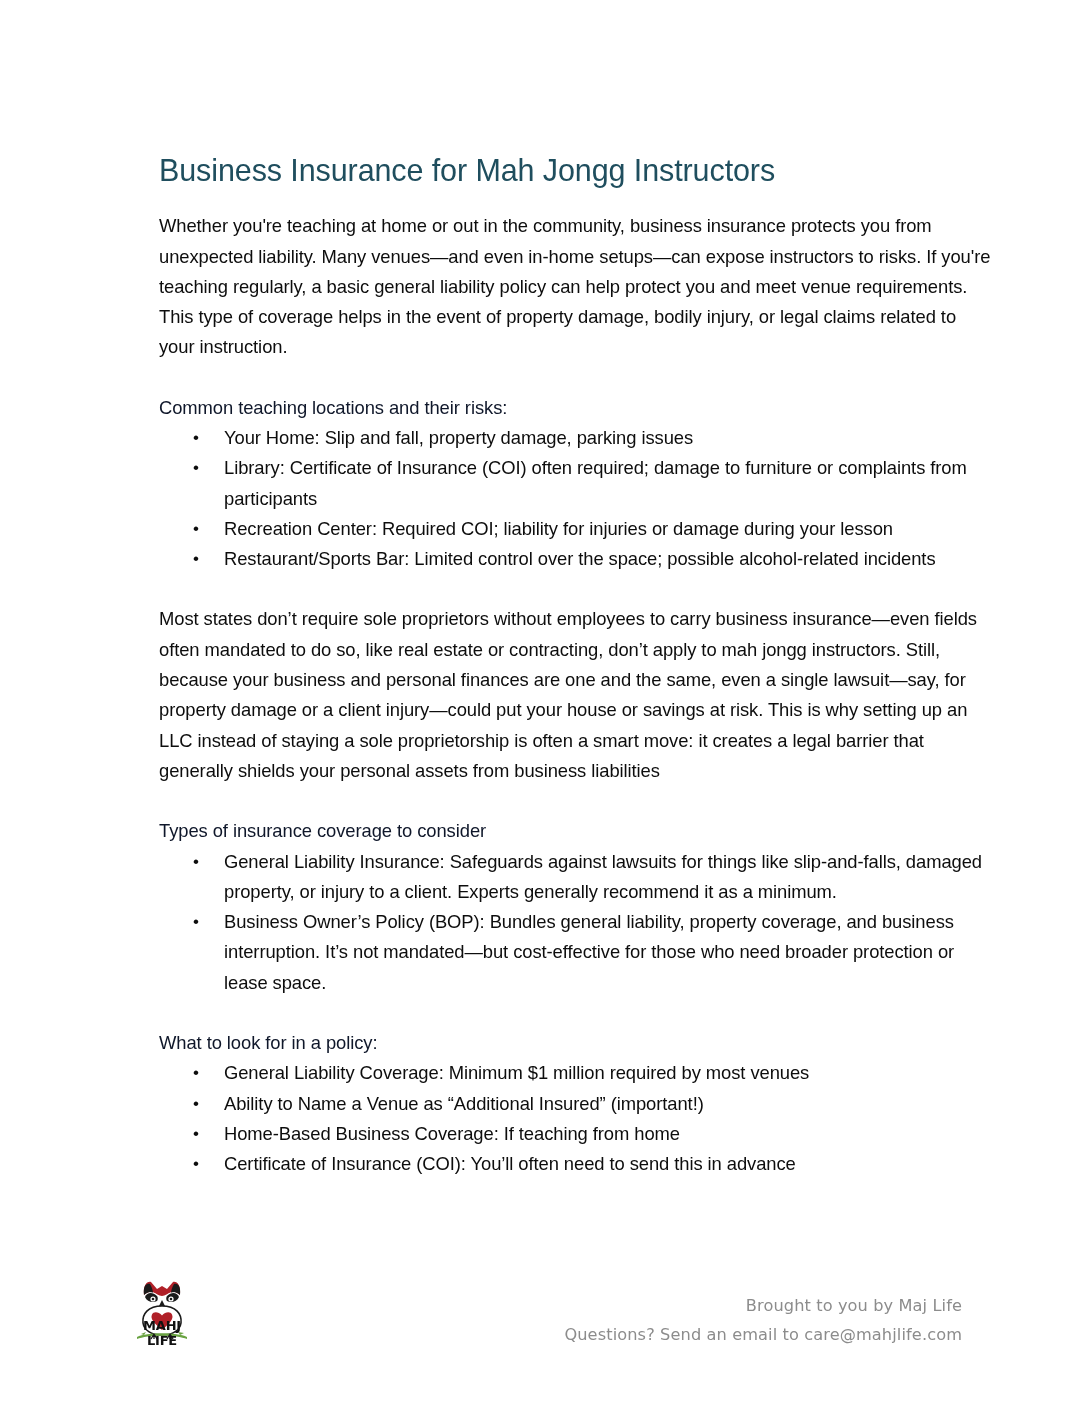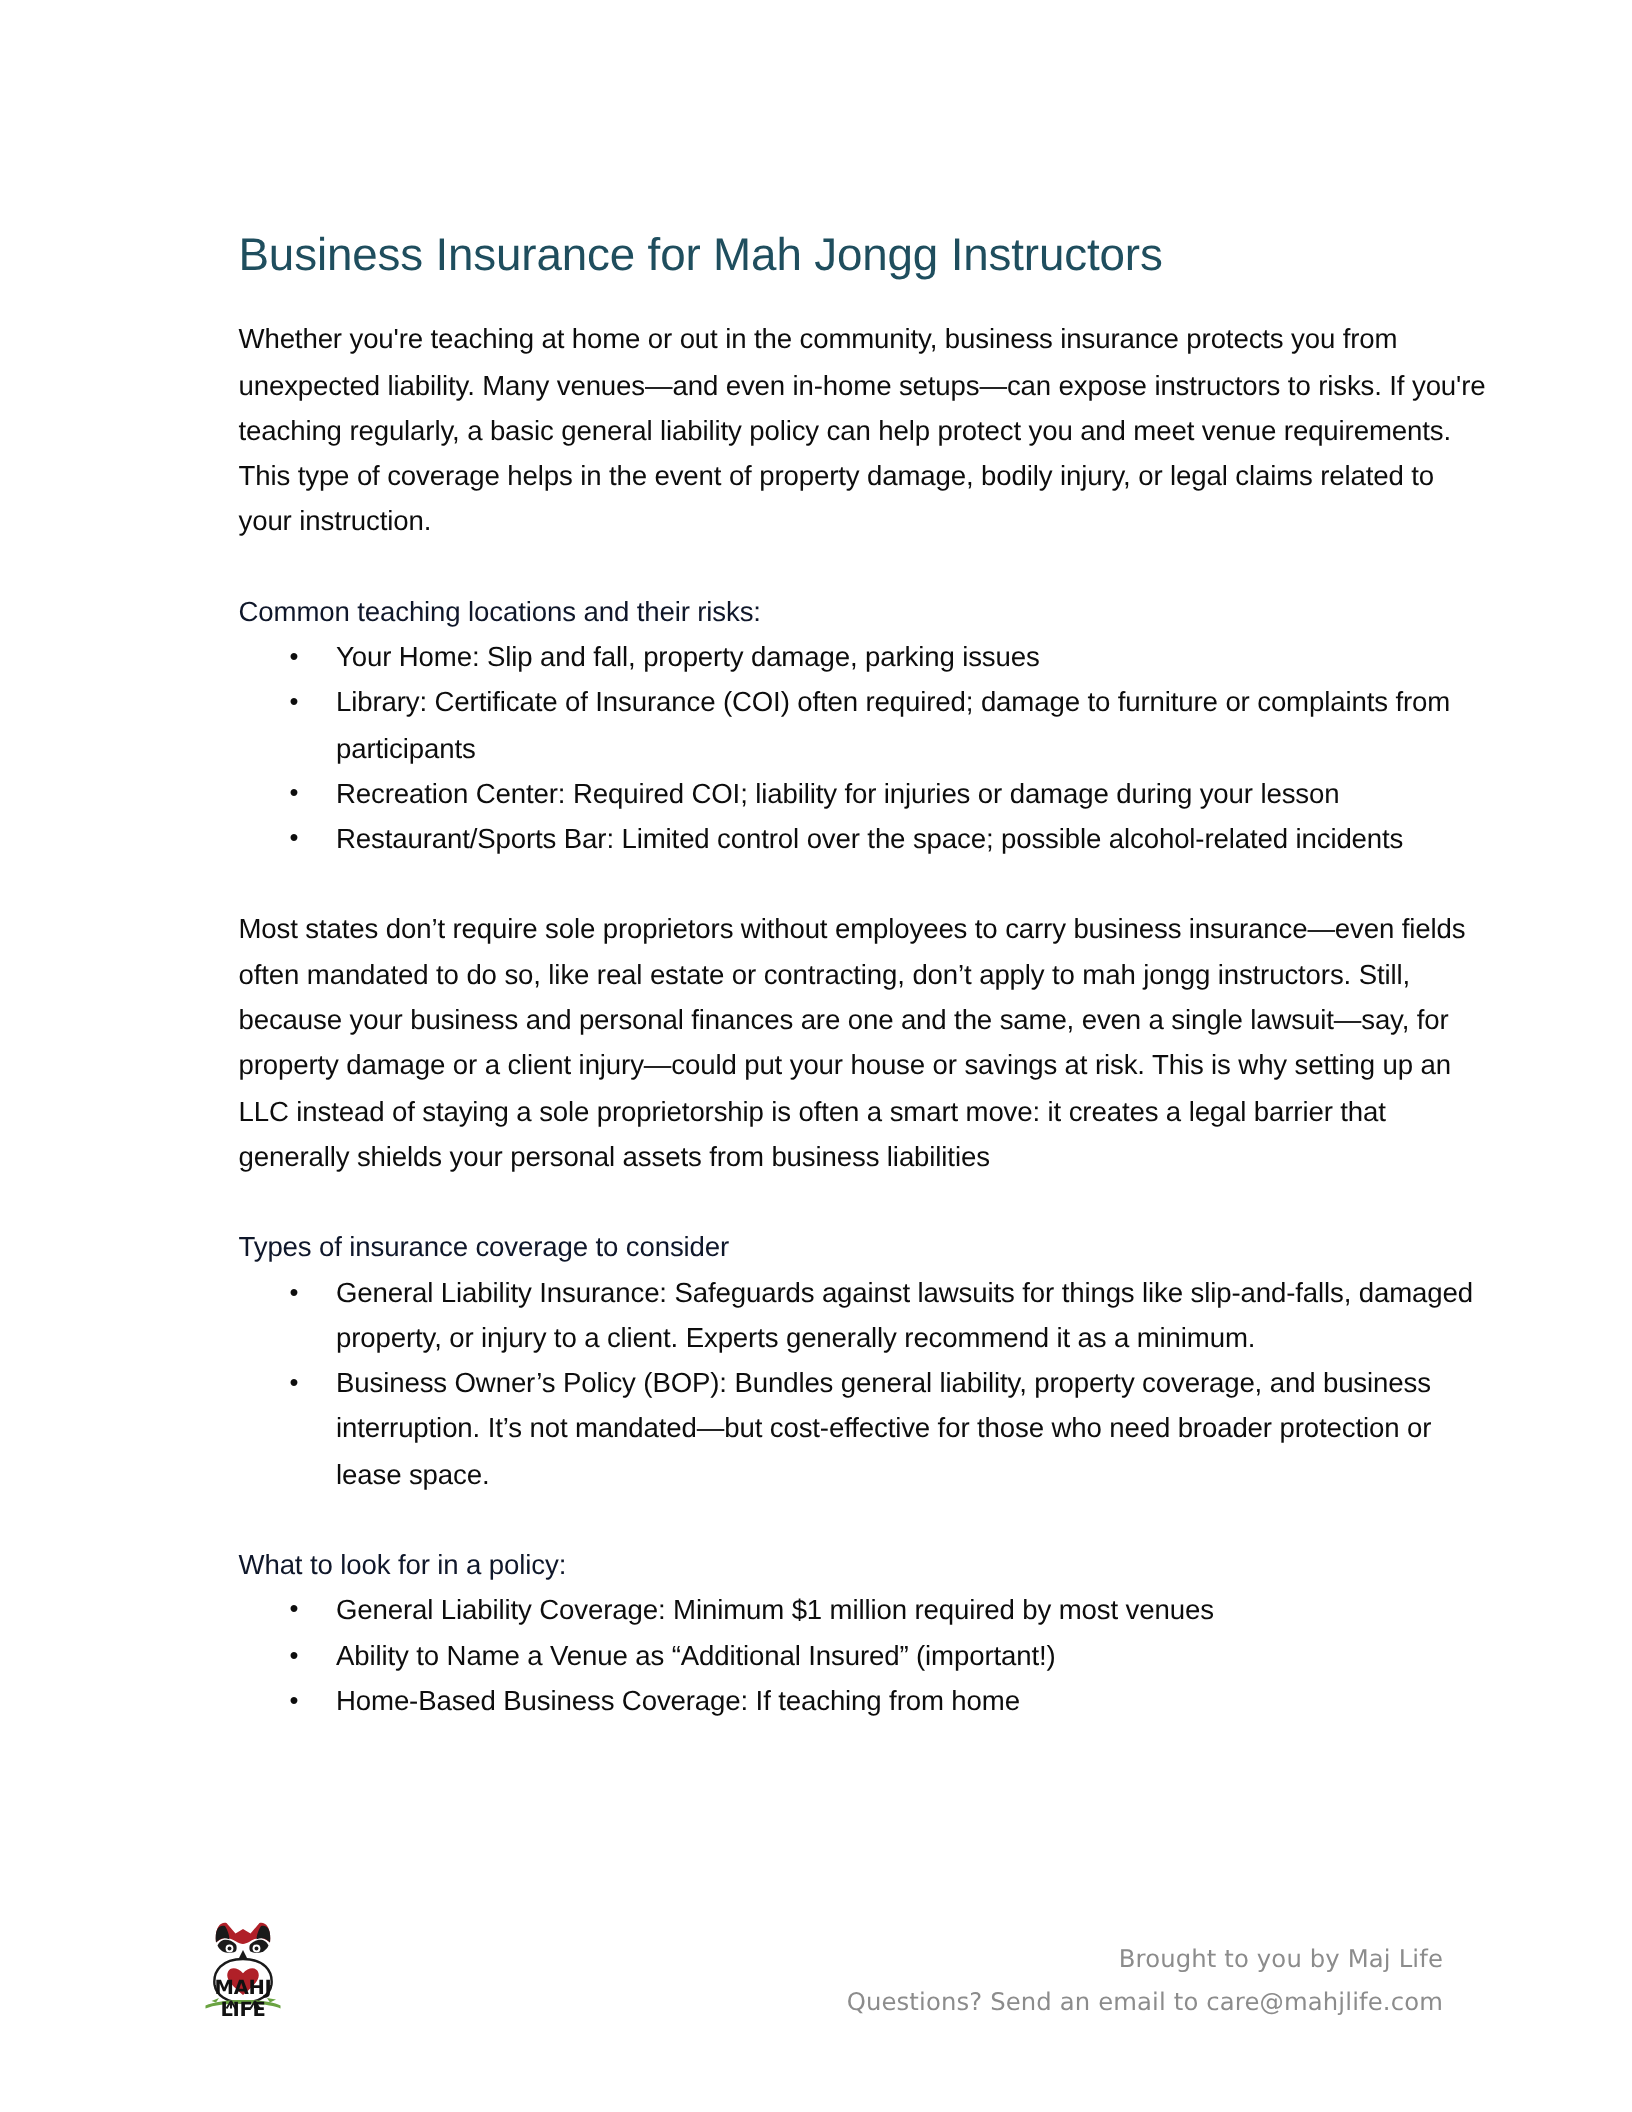--- a/index.html
+++ b/index.html
@@ -164,20 +164,21 @@
     </ul>
 
     <div class="gap-lg"></div>
 
     <p class="lead-in">What to look for in a policy:</p>
 
     <ul class="bullets">
       <li>General Liability Coverage: Minimum $1 million required by most venues</li>
       <li>Ability to Name a Venue as “Additional Insured” (important!)</li>
       <li>Home-Based Business Coverage: If teaching from home</li>
+      <li>Certificate of Insurance (COI): You’ll often need to send this in advance</li>
     </ul>
 
   </div>
 
   <div class="footer">
 
     <div class="footer-logo">
       <svg viewBox="0 0 62 70" width="62" height="70" xmlns="http://www.w3.org/2000/svg">
 
         <path d="M13 17 C12 7, 16 3, 20 4 L26 11 L31 8 L36 11 L42 4 C46 3, 50 7, 49 17

